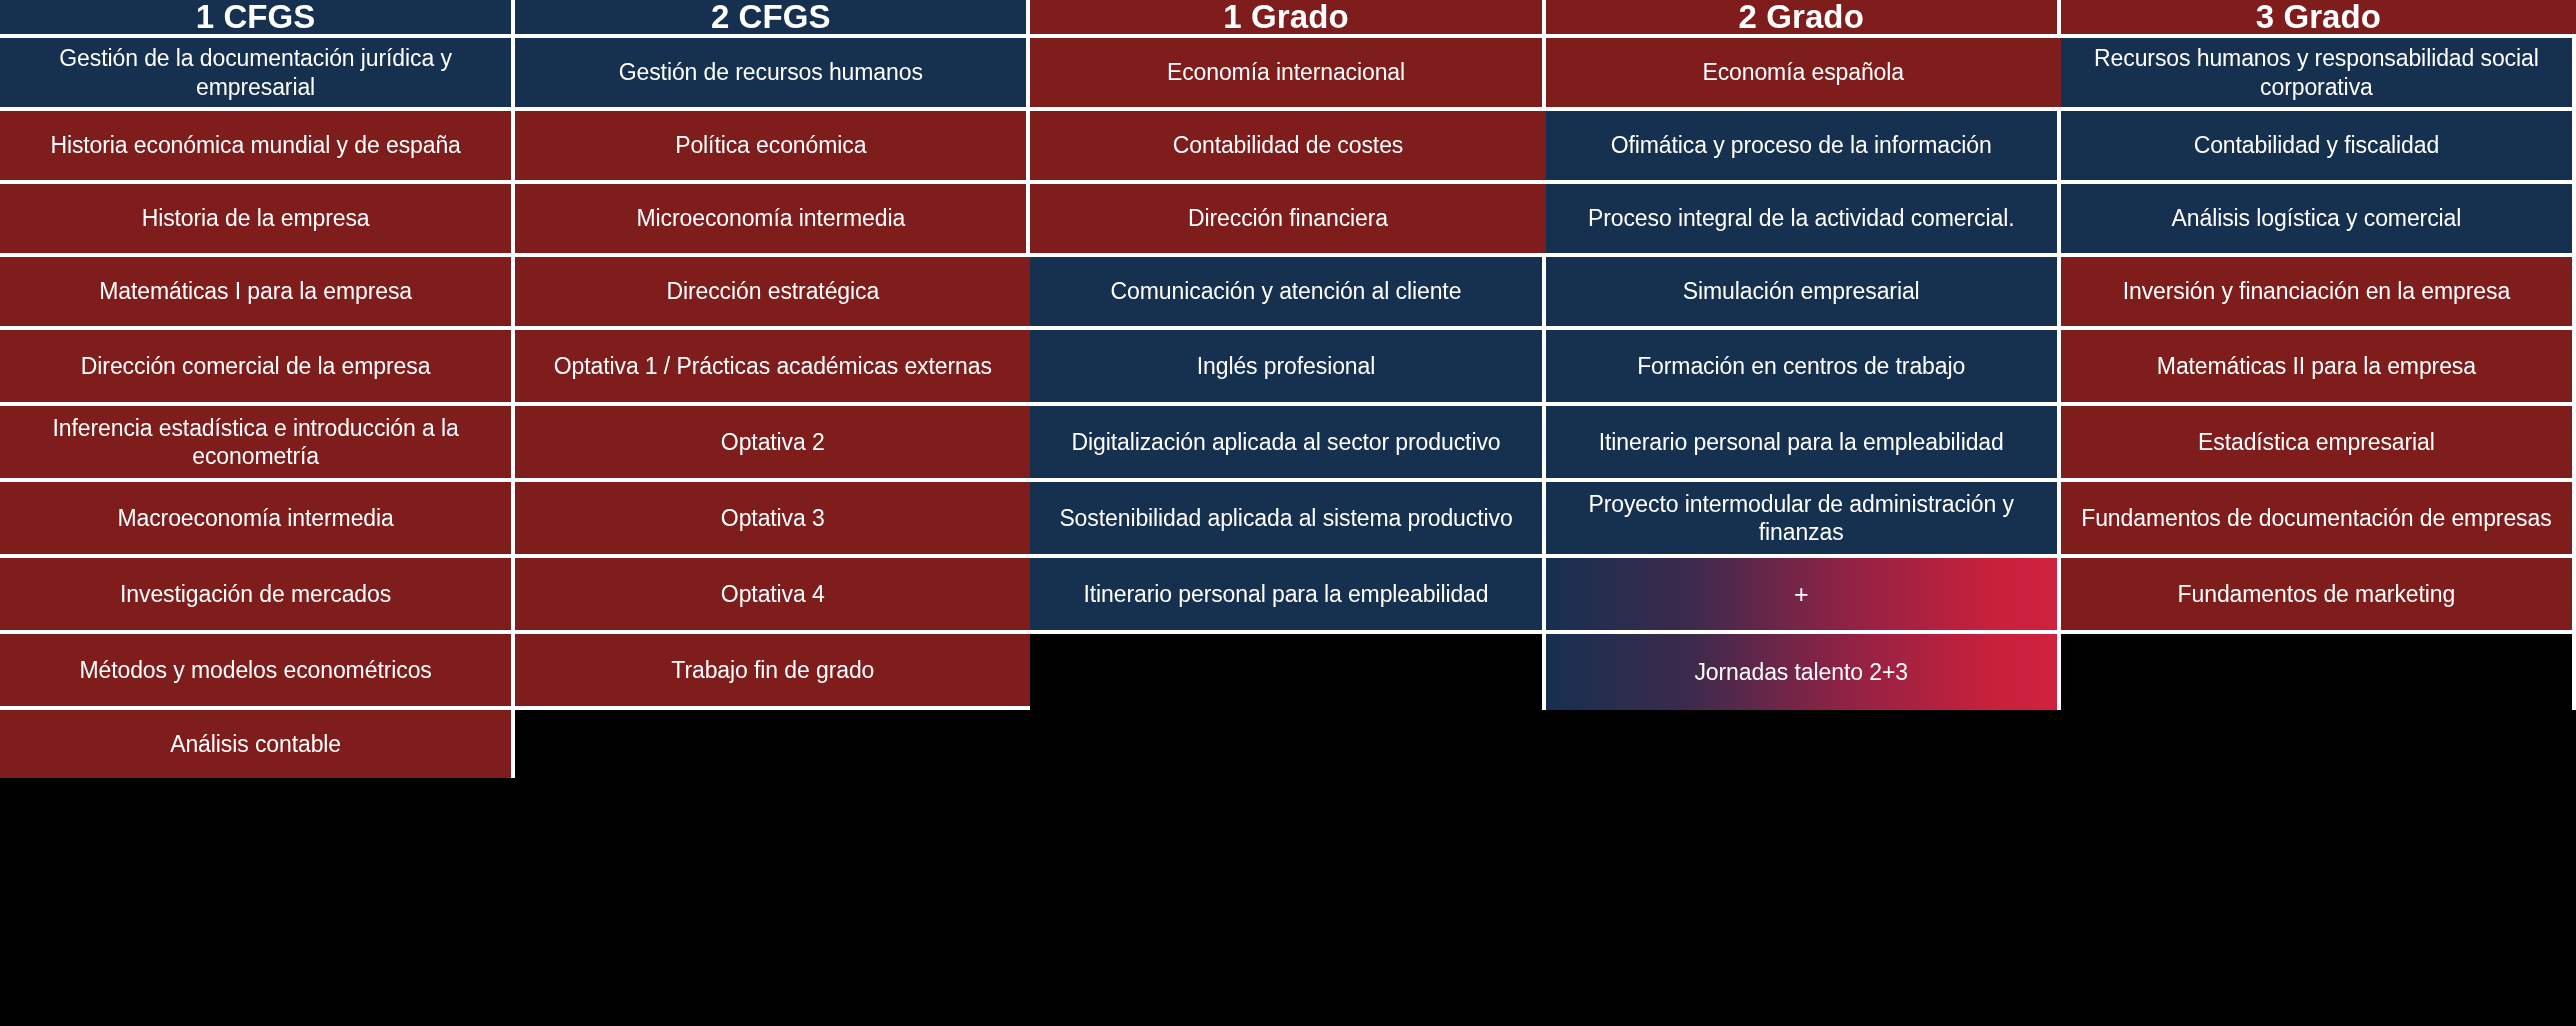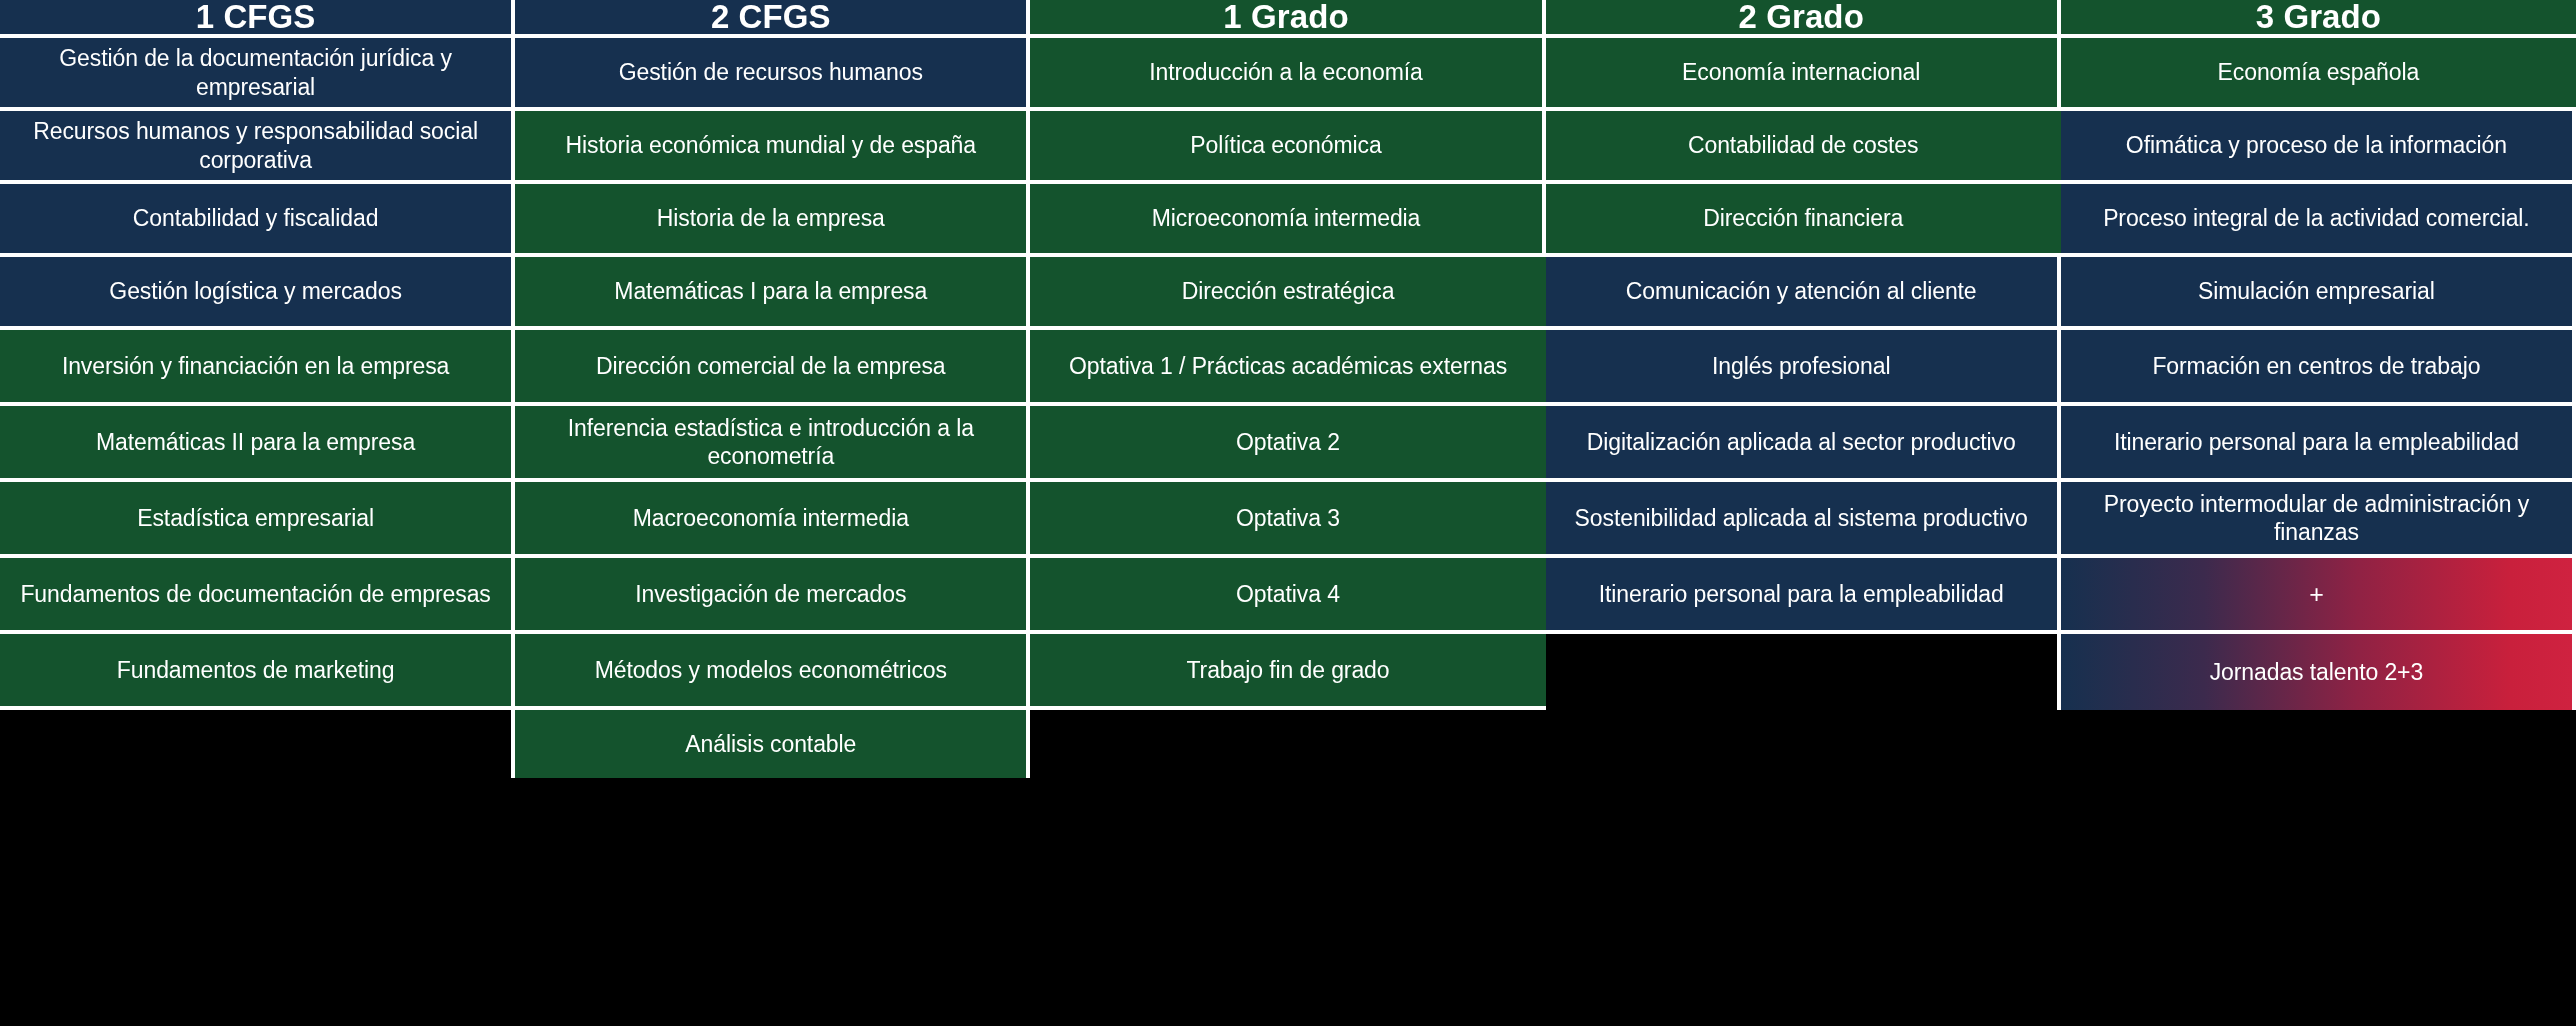--- a/index.html
+++ b/index.html
@@ -56,21 +56,21 @@
 
   
   .cell.header .txt {
     font-size: 33px;
     font-weight: 700;
     letter-spacing: 0.1px;
   }
 
   
   .bg-navy  { background: #16304f; }
-  .bg-red   { background: #14532d; }
+  .bg-red   { background: #7f1d1d; }
   .bg-empty { background: #000000; }
   .bg-grad  { background: linear-gradient(90deg, #16304f 0%, #3c2a4d 28%, #8f2244 58%, #c9203c 88%, #cf2240 100%); }
 
   .cell.bg-empty .txt { color: transparent; }
 
   
   .cell.plus .txt { font-size: 25px; }
 </style>
 </head>
 <body>
@@ -91,23 +91,20 @@
     <div class="cell bg-red header col-last">
       <span class="txt">3 Grado</span>
     </div>
     <div class="cell bg-navy col-first">
       <span class="txt">Gestión de la documentación jurídica y empresarial</span>
     </div>
     <div class="cell bg-navy">
       <span class="txt">Gestión de recursos humanos</span>
     </div>
     <div class="cell bg-red">
-      <span class="txt">Introducción a la economía</span>
-    </div>
-    <div class="cell bg-red">
       <span class="txt">Economía internacional</span>
     </div>
     <div class="cell bg-red col-last">
       <span class="txt">Economía española</span>
     </div>
     <div class="cell bg-navy col-first">
       <span class="txt">Recursos humanos y responsabilidad social corporativa</span>
     </div>
     <div class="cell bg-red">
       <span class="txt">Historia económica mundial y de españa</span>
@@ -130,21 +127,21 @@
     <div class="cell bg-red">
       <span class="txt">Microeconomía intermedia</span>
     </div>
     <div class="cell bg-red col-last">
       <span class="txt">Dirección financiera</span>
     </div>
     <div class="cell bg-navy col-first">
       <span class="txt">Proceso integral de la actividad comercial.</span>
     </div>
     <div class="cell bg-navy">
-      <span class="txt">Gestión logística y mercados</span>
+      <span class="txt">Análisis logística y comercial</span>
     </div>
     <div class="cell bg-red">
       <span class="txt">Matemáticas I para la empresa</span>
     </div>
     <div class="cell bg-red col-last">
       <span class="txt">Dirección estratégica</span>
     </div>
     <div class="cell bg-navy col-first">
       <span class="txt">Comunicación y atención al cliente</span>
     </div>

